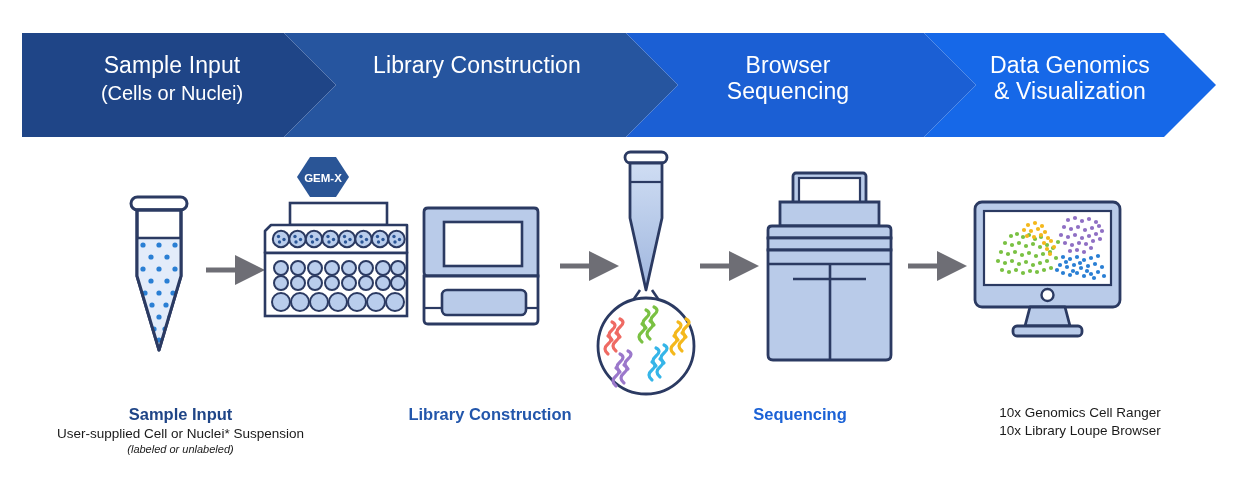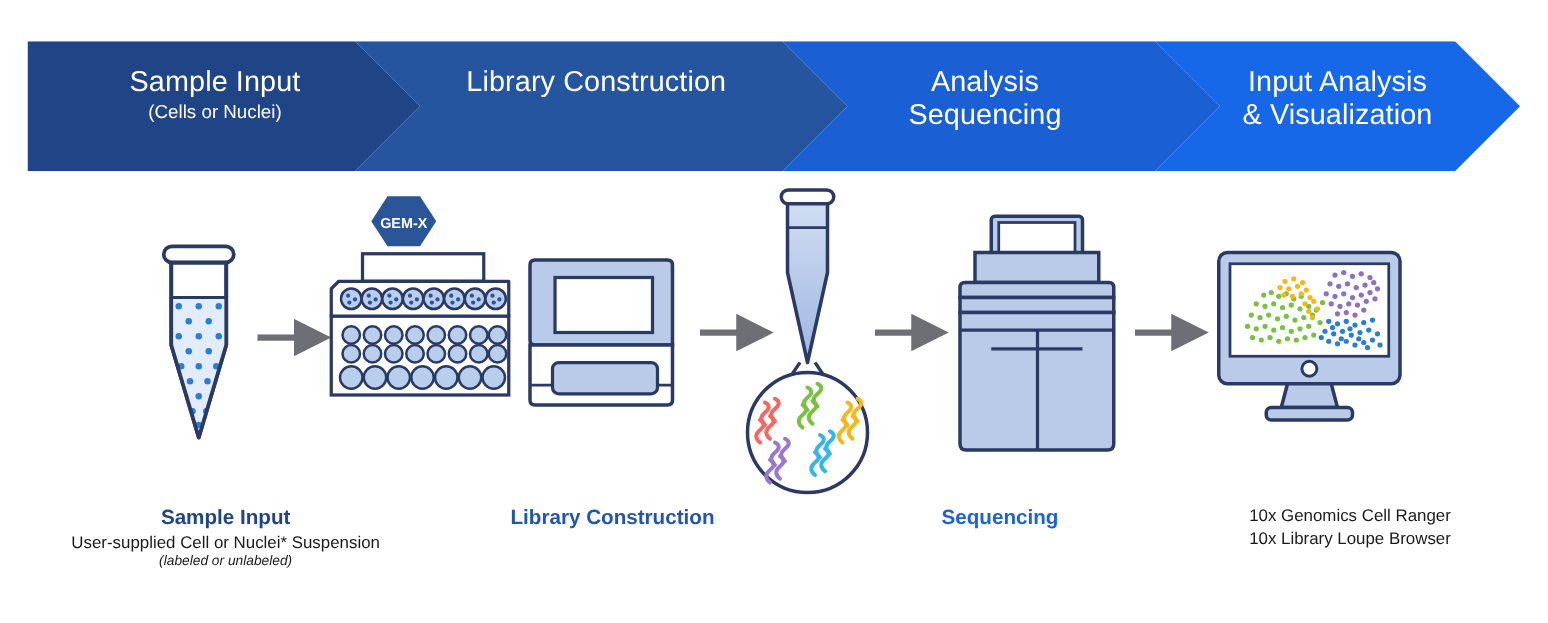--- a/index.html
+++ b/index.html
@@ -34,21 +34,21 @@
     pointer-events: none;
   }
   .banner-label .big {
     display: block;
     font-size: 23px;
     font-weight: 400;
     letter-spacing: 0.1px;
   }
   .banner-label .sub {
     display: block;
-    font-size: 15px;
+    font-size: 20px;
     font-weight: 400;
     margin-top: 3px;
   }
   .banner-label.two-line .big { font-size: 23px; }
 
   .bl-0 { left: 14px;  top: 20px; width: 272px; }
   .bl-1 { left: 300px; top: 20px; width: 310px; }
   .bl-2 { left: 628px; top: 20px; width: 276px; }
   .bl-3 { left: 920px; top: 20px; width: 256px; }
 
@@ -103,25 +103,25 @@
     </svg>
 
     <div class="banner-label bl-0">
       <span class="big">Sample Input</span>
       <span class="sub">(Cells or Nuclei)</span>
     </div>
     <div class="banner-label bl-1 two-line">
       <span class="big">Library Construction</span>
     </div>
     <div class="banner-label bl-2 two-line">
-      <span class="big">Analysis</span>
+      <span class="big">Browser</span>
       <span class="big">Sequencing</span>
     </div>
     <div class="banner-label bl-3 two-line">
-      <span class="big">Input Analysis</span>
+      <span class="big">Data Genomics</span>
       <span class="big">&amp; Visualization</span>
     </div>
   </div>
 
   <div class="icons-layer">
     <svg width="1238" height="265" viewBox="0 0 1238 265">
 
       <defs>
         <linearGradient id="tubeGrad" x1="0" y1="0" x2="0" y2="1">
           <stop offset="0%" stop-color="#cfddf3"></stop>

